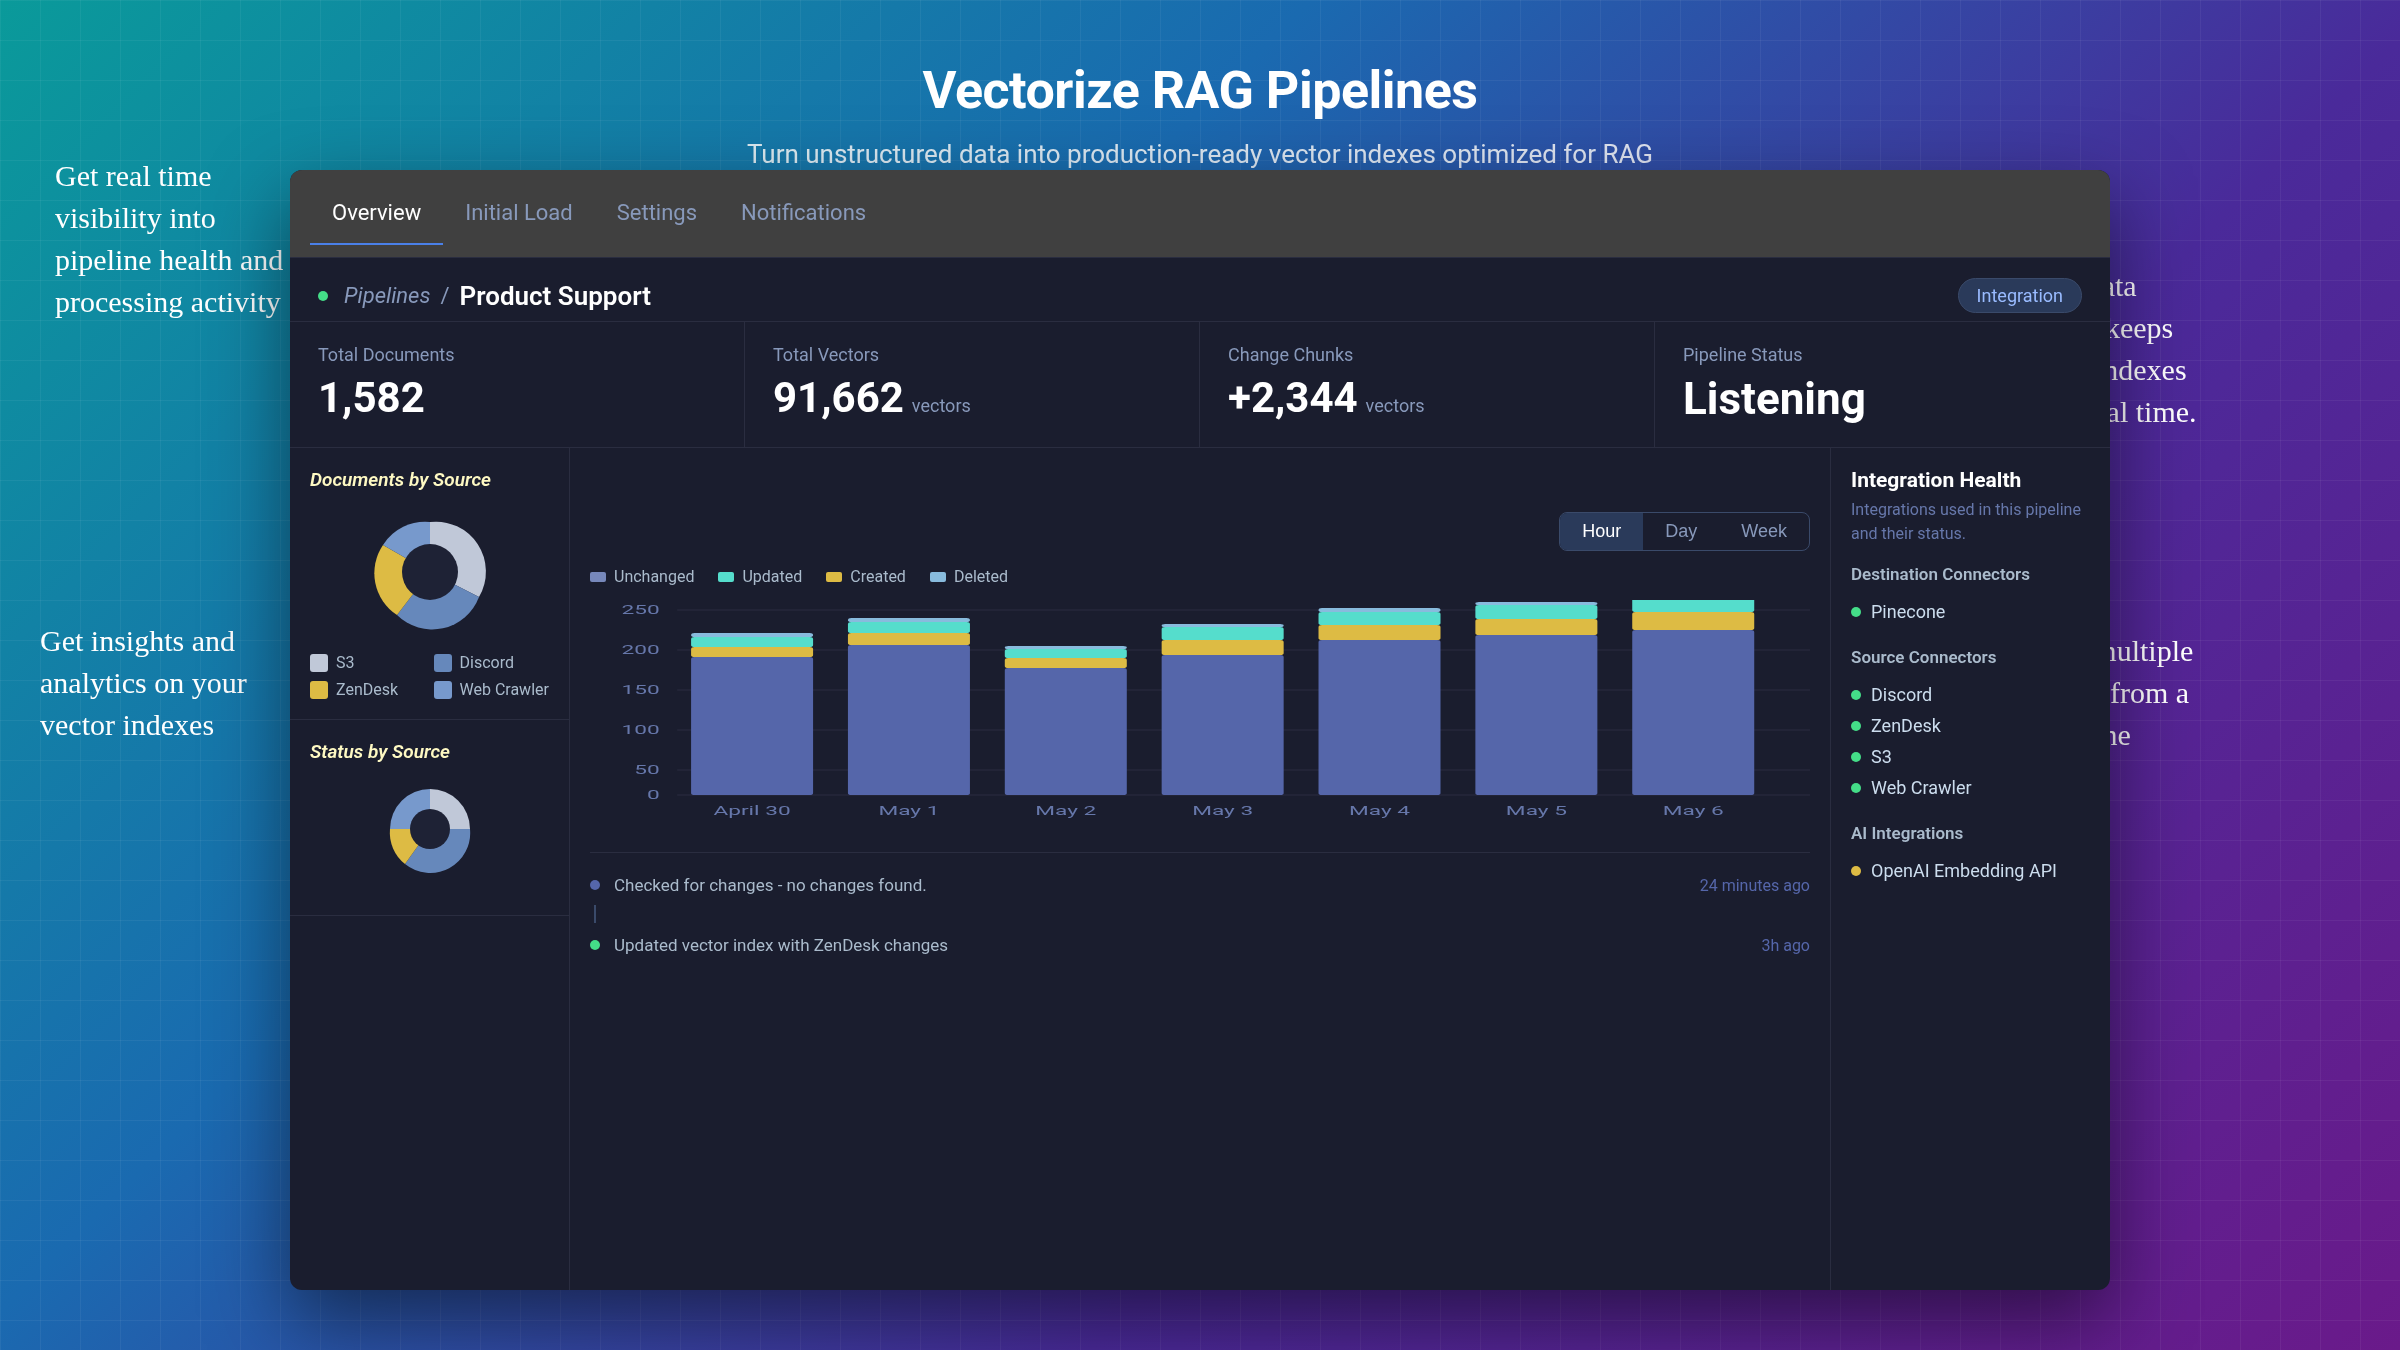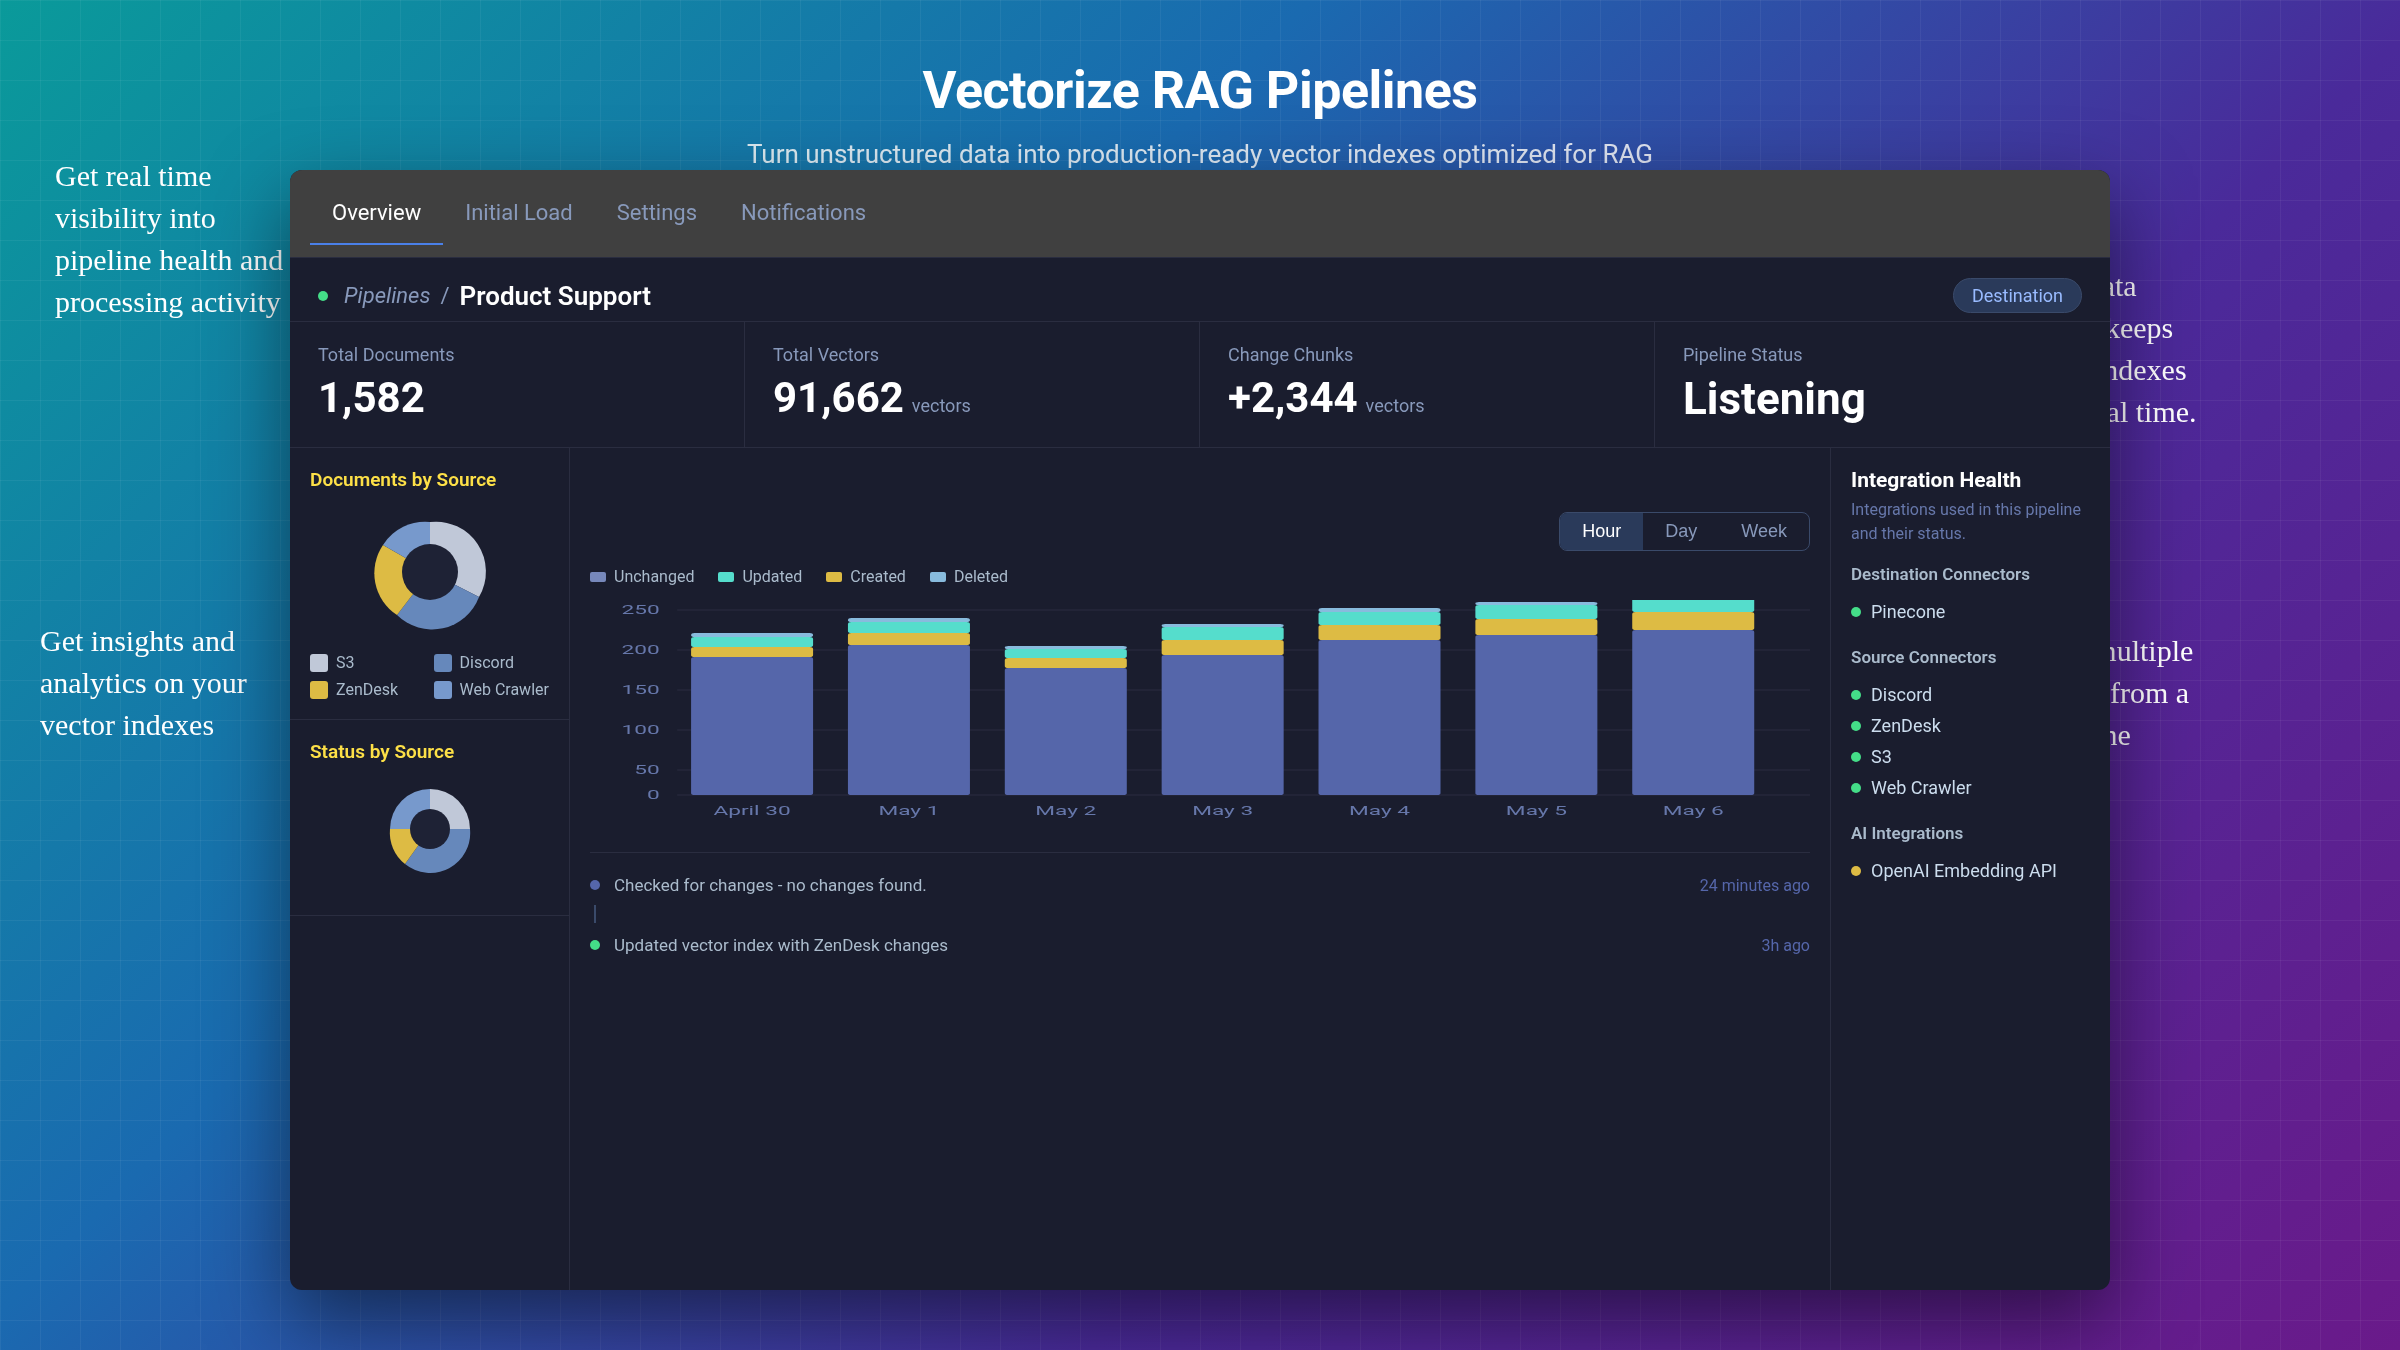--- a/index.html
+++ b/index.html
@@ -222,24 +222,25 @@
       border-right: 1px solid #2a2d40;
       overflow-y: auto;
     }
 
     .source-card {
       padding: 20px;
       border-bottom: 1px solid #2a2d40;
     }
 
     .source-card-title {
-      color: #fde047;
+      color: #fef9c3;
       font-size: 19px;
       font-weight: 600;
       margin-bottom: 16px;
+      font-style: italic;
     }
 
     
     .pie-container {
       display: flex;
       justify-content: center;
       margin-bottom: 16px;
     }
 
     .legend {
@@ -447,21 +448,21 @@
     <div class="nav-tab">Notifications</div>
   </div>
 
   <div class="breadcrumb-area">
     <div class="breadcrumb">
       <span class="green-dot"></span>
       <span class="breadcrumb-pipelines">Pipelines</span>
       <span class="breadcrumb-sep">/</span>
       <span class="breadcrumb-current">Product Support</span>
     </div>
-    <div class="status-pill">Destination</div>
+    <div class="status-pill">Integration</div>
   </div>
 
   <div class="stats-row">
     <div class="stat-card">
       <div class="stat-label">Total Documents</div>
       <div class="stat-value">
         <span>1,582</span>
       </div>
     </div>
     <div class="stat-card">

